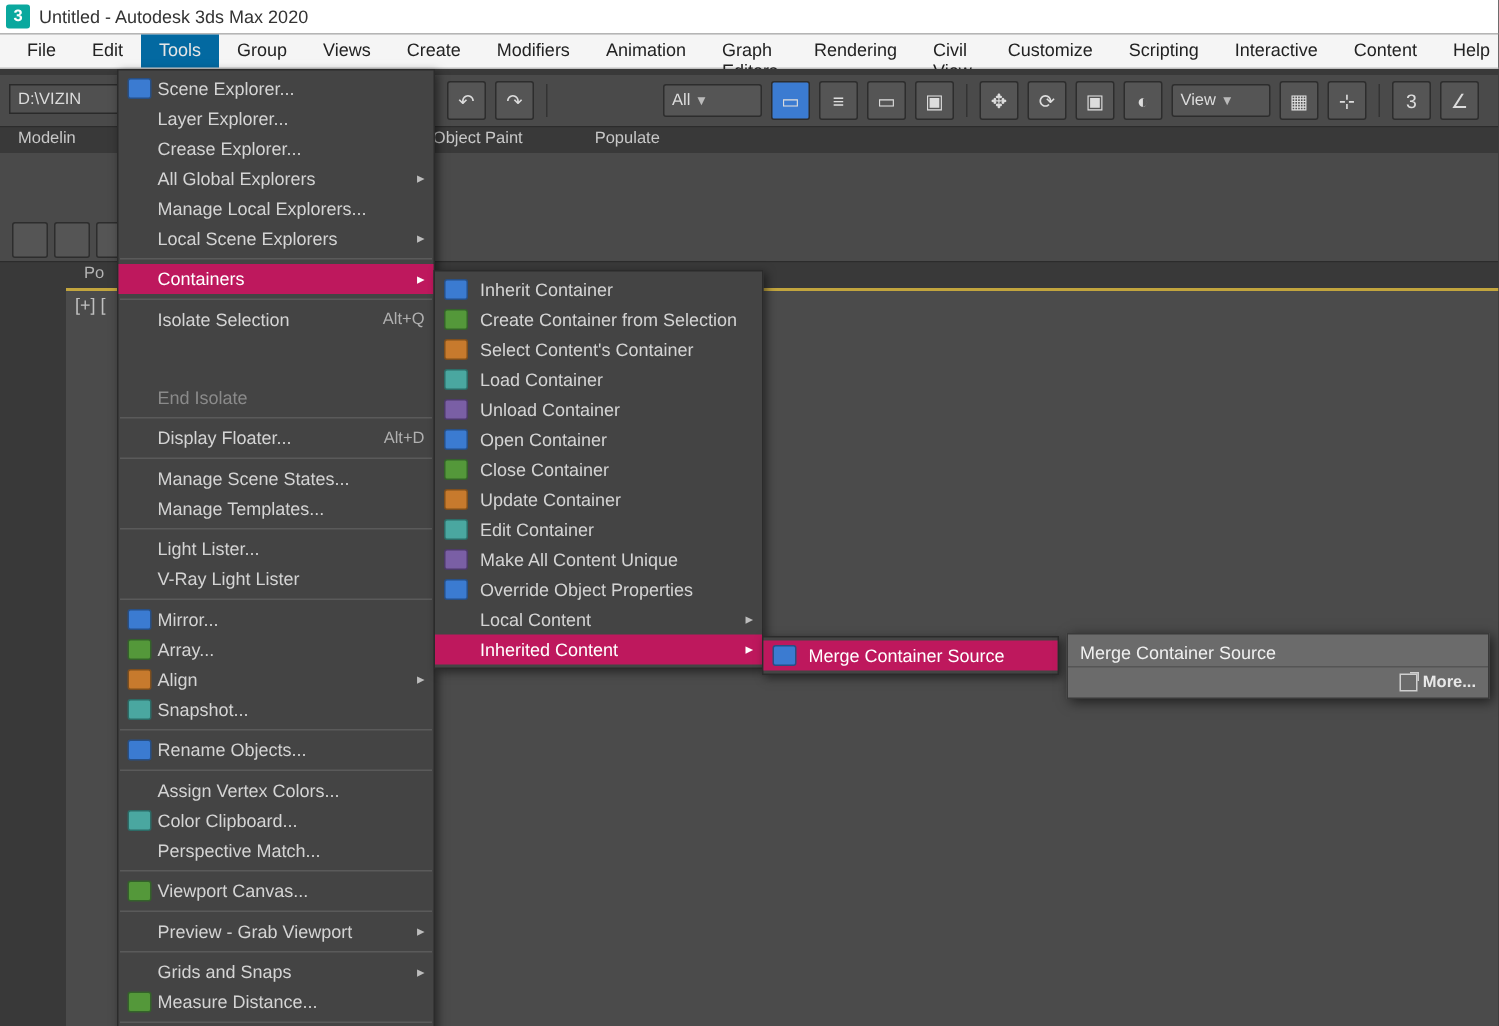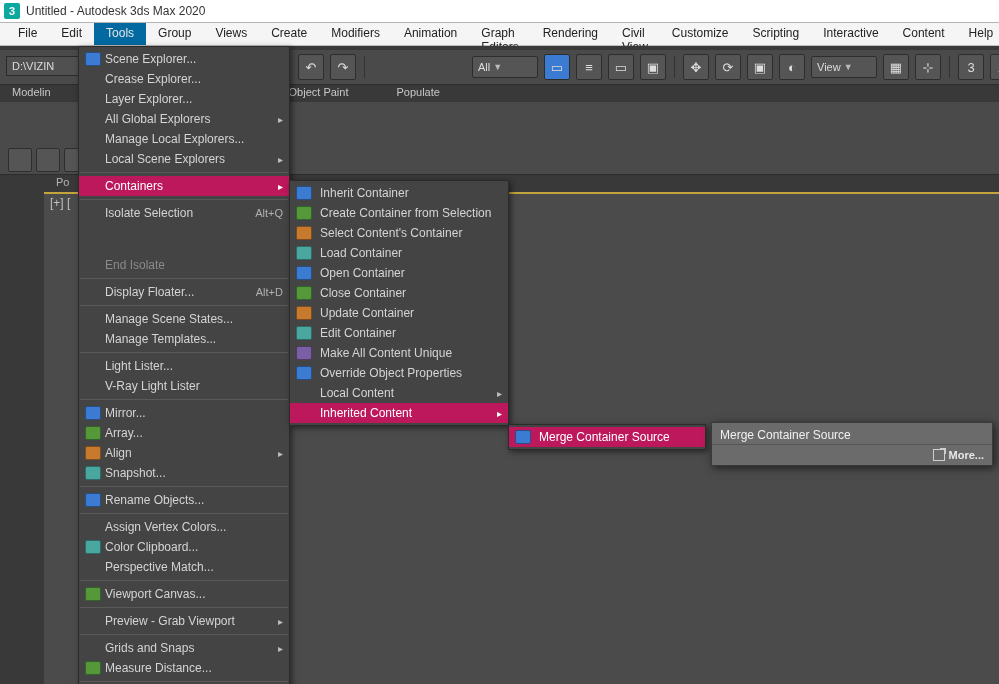--- a/index.html
+++ b/index.html
@@ -266,21 +266,21 @@
 
   <div class="toolbar-top">
     <div class="path-box">D:\VIZIN</div>
 
     <div class="tool-icons" style="left:298px;">
       <span class="tbtn">↶</span>
       <span class="tbtn">↷</span>
       <span class="tsep"></span>
     </div>
     <div class="tool-icons" style="left:442px;">
-      <span class="tsel" style="width:54px;margin-left:30px;">
+      <span class="tsel" style="width:54px;">
         <span>All</span>
         <span class="dd">▼</span>
       </span>
       <span class="tbtn sel">▭</span>
       <span class="tbtn">≡</span>
       <span class="tbtn">▭</span>
       <span class="tbtn">▣</span>
       <span class="tsep"></span>
       <span class="tbtn">✥</span>
       <span class="tbtn">⟳</span>
@@ -317,25 +317,25 @@
 
   <div id="tools-menu" class="dropdown">
       <div class="row">
         <span class="ic">
           <span class="chip blue"></span>
         </span>
         <span class="label">Scene Explorer...</span>
       </div>
       <div class="row">
         <span class="ic"></span>
+        <span class="label">Layer Explorer...</span>
+      </div>
+      <div class="row">
+        <span class="ic"></span>
         <span class="label">Crease Explorer...</span>
-      </div>
-      <div class="row">
-        <span class="ic"></span>
-        <span class="label">Layer Explorer...</span>
       </div>
       <div class="row">
         <span class="ic"></span>
         <span class="label">All Global Explorers</span>
         <span class="arrow">▸</span>
       </div>
       <div class="row">
         <span class="ic"></span>
         <span class="label">Manage Local Explorers...</span>
       </div>
@@ -488,20 +488,26 @@
         <span class="ic">
           <span class="chip orange"></span>
         </span>
         <span class="label">Select Content's Container</span>
       </div>
       <div class="row">
         <span class="ic">
           <span class="chip teal"></span>
         </span>
         <span class="label">Load Container</span>
+      </div>
+      <div class="row">
+        <span class="ic">
+          <span class="chip purple"></span>
+        </span>
+        <span class="label">Unload Container</span>
       </div>
       <div class="row">
         <span class="ic">
           <span class="chip blue"></span>
         </span>
         <span class="label">Open Container</span>
       </div>
       <div class="row">
         <span class="ic">
           <span class="chip green"></span>

